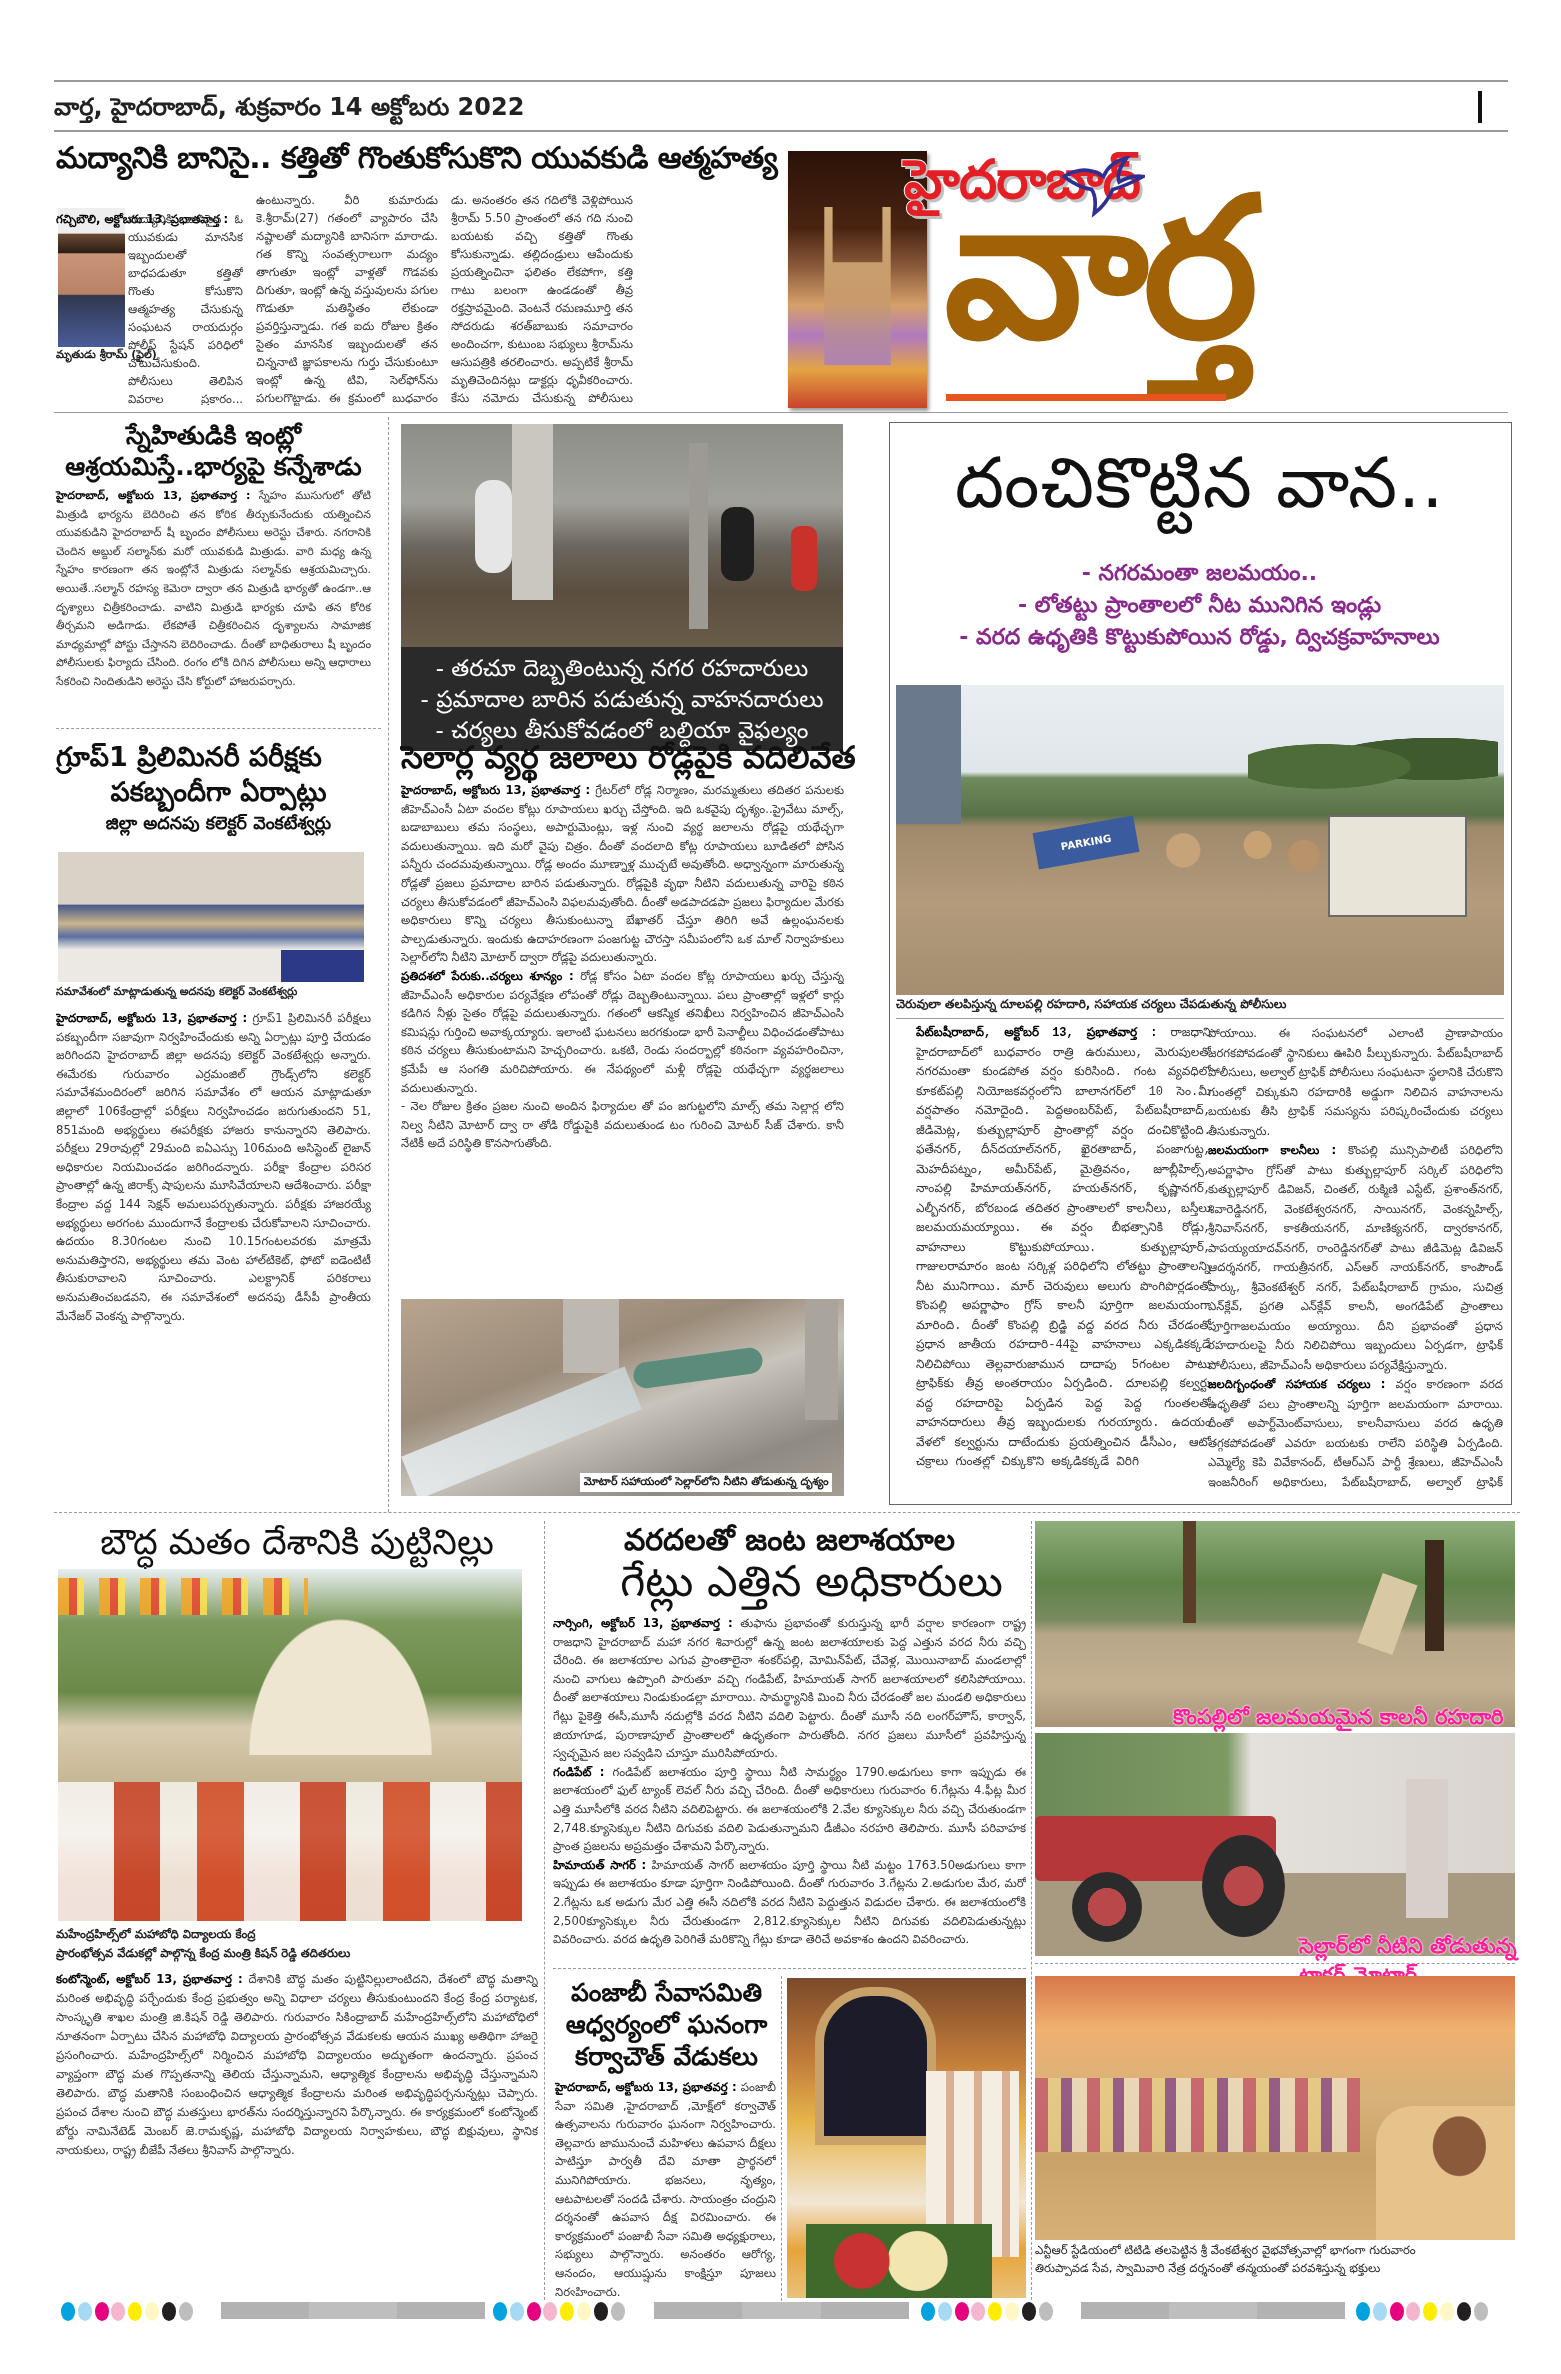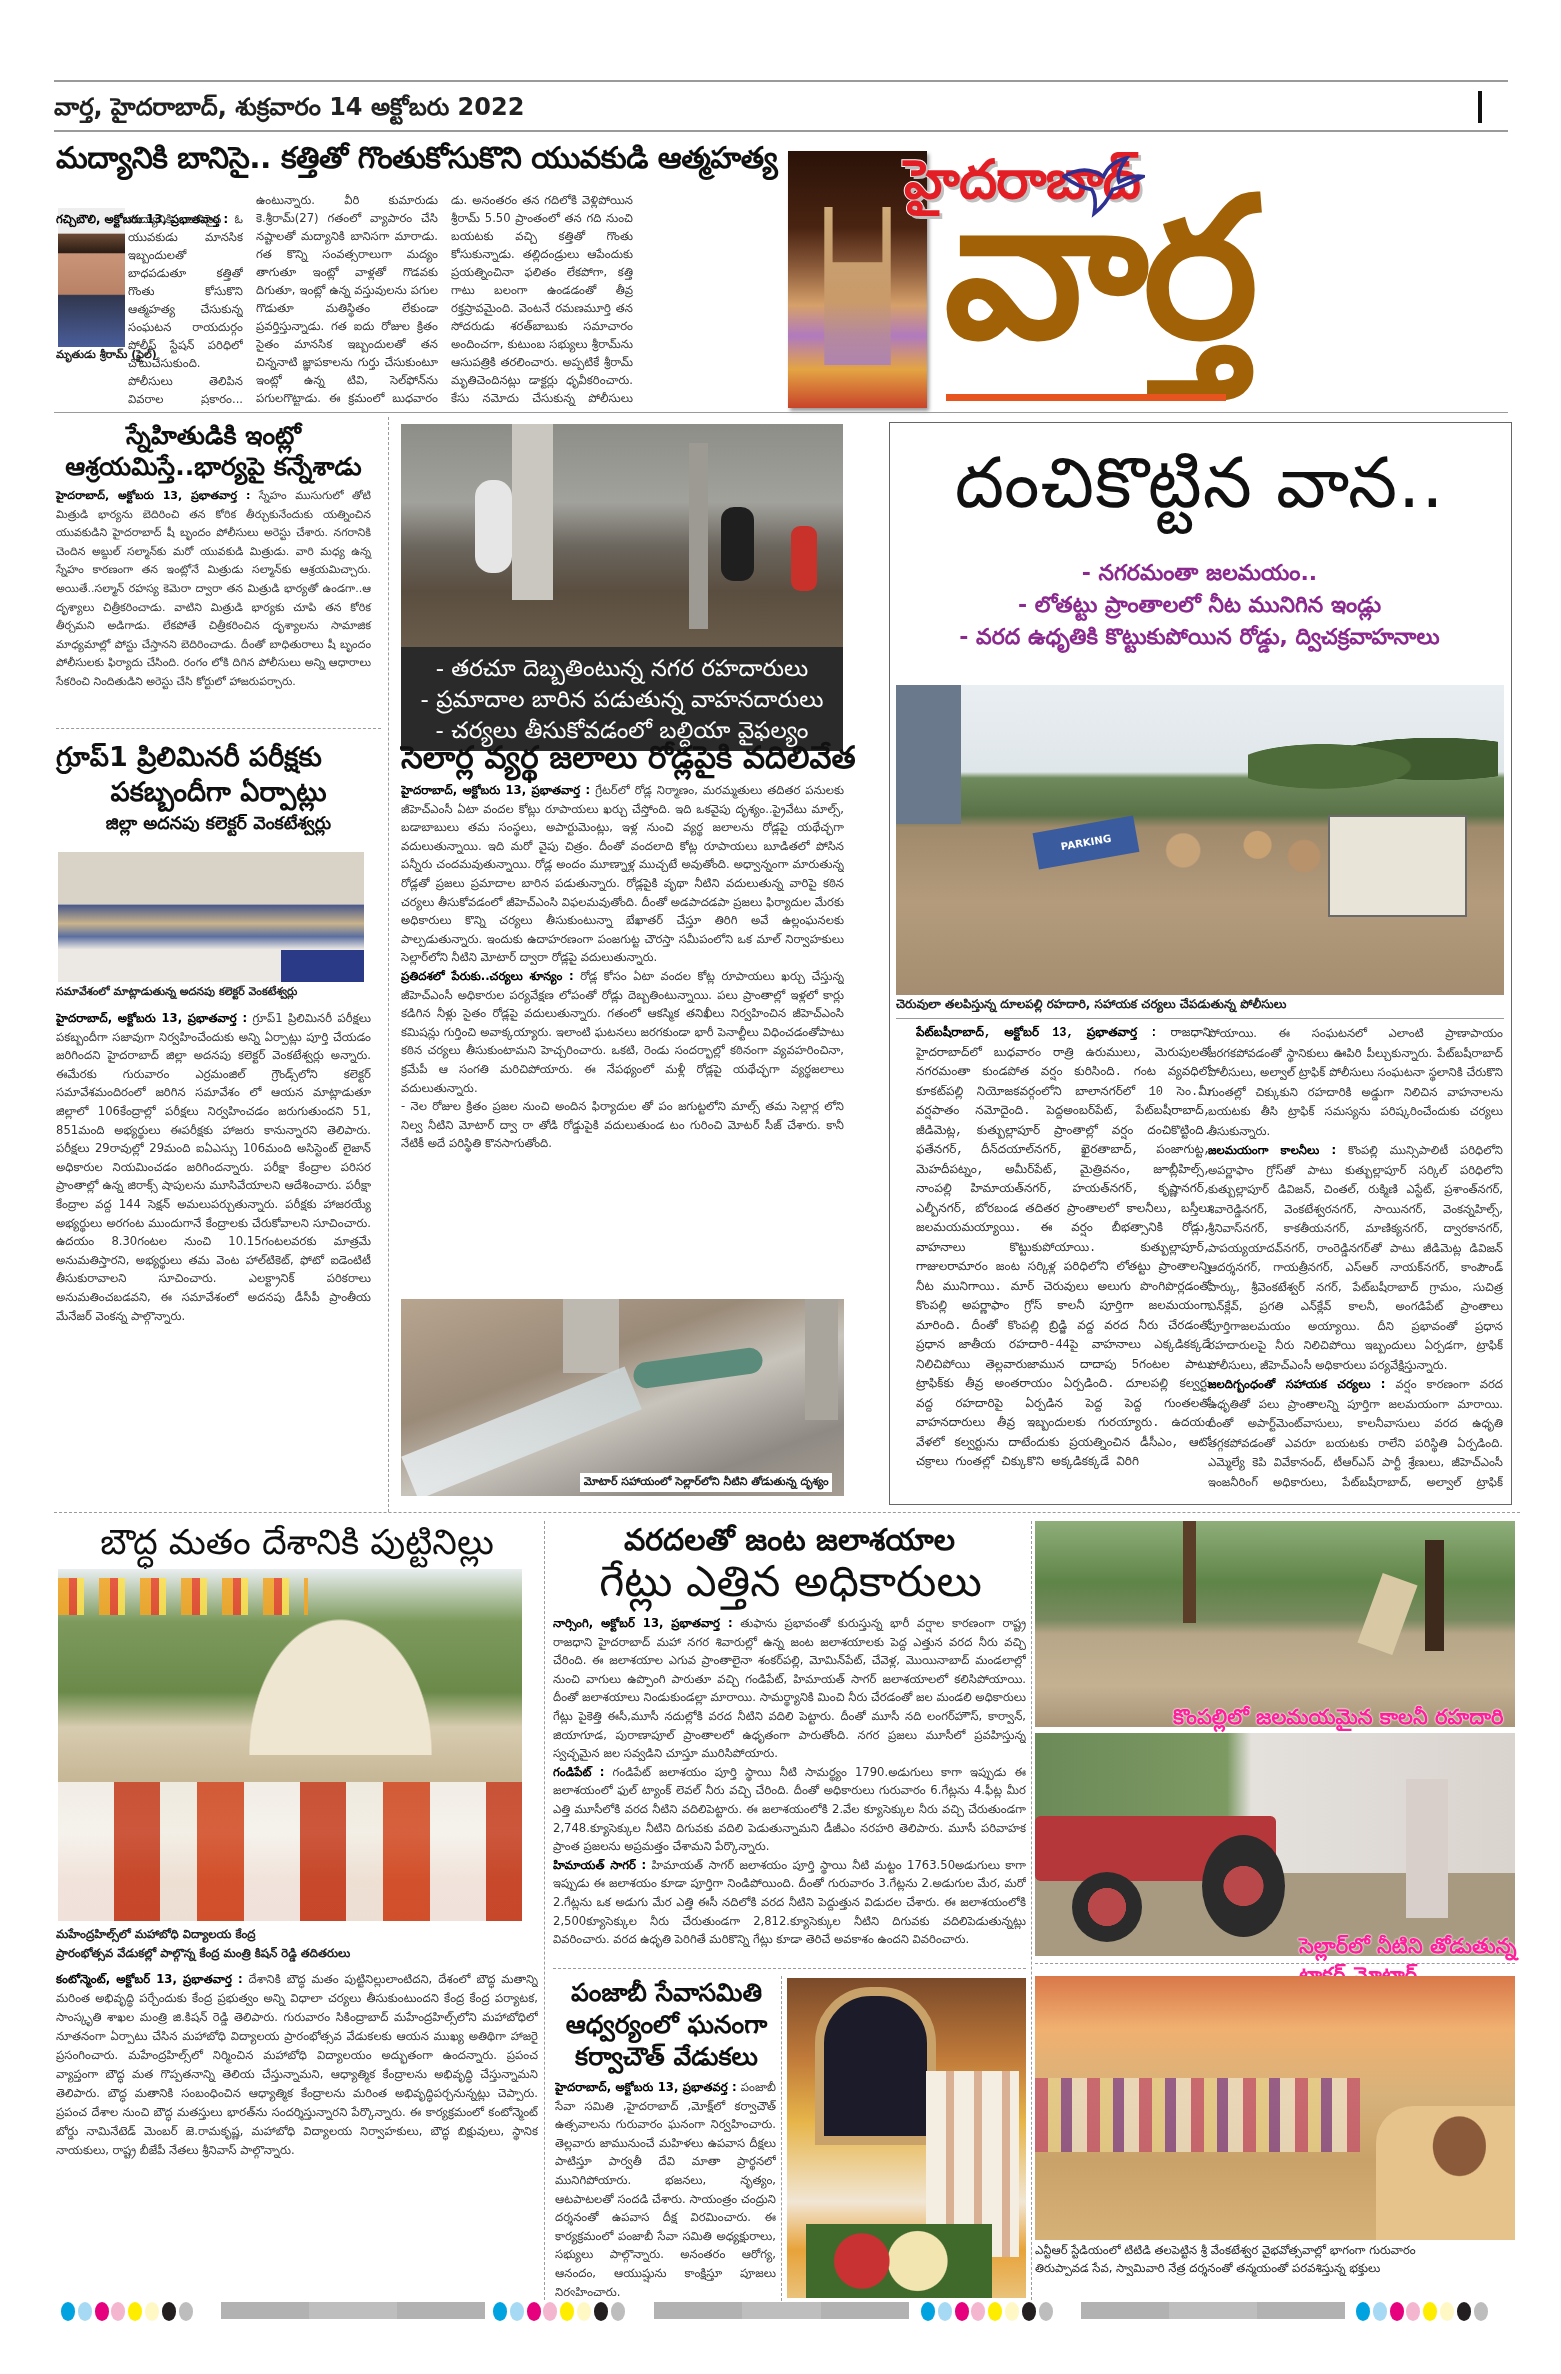--- a/index.html
+++ b/index.html
@@ -147,21 +147,21 @@
 </div>
 <div class="caption" style="left:56px;top:1927px;width:482px;font-size:11.6px;">మహేంద్రహిల్స్‌లో మహాబోధి విద్యాలయ కేంద్ర</div>
 <div class="caption" style="left:56px;top:1946px;width:482px;font-size:11.6px;">ప్రారంభోత్సవ వేడుకల్లో పాల్గొన్న కేంద్ర మంత్రి కిషన్ రెడ్డి తదితరులు</div>
 <div class="abs body" style="left:56px;top:1970px;width:482px;font-size:11.6px;line-height:19px;height:325px;overflow:hidden;">
   <span class="dateline">కంటోన్మెంట్, అక్టోబర్ 13, ప్రభాతవార్త :</span>
   <span>దేశానికి బౌద్ధ మతం పుట్టినిల్లులాంటిదని, దేశంలో బౌద్ధ మతాన్ని మరింత అభివృద్ధి పర్చేందుకు కేంద్ర ప్రభుత్వం అన్ని విధాలా చర్యలు తీసుకుంటుందని కేంద్ర కేంద్ర పర్యాటక, సాంస్కృతి శాఖల మంత్రి జి.కిషన్ రెడ్డి తెలిపారు. గురువారం సికింద్రాబాద్ మహేంద్రహిల్స్‌లోని మహాబోధిలో నూతనంగా ఏర్పాటు చేసిన మహాబోధి విద్యాలయ ప్రారంభోత్సవ వేడుకలకు ఆయన ముఖ్య అతిథిగా హాజరై ప్రసంగించారు. మహేంద్రహిల్స్‌లో నిర్మించిన మహాబోధి విద్యాలయం అద్భుతంగా ఉందన్నారు. ప్రపంచ వ్యాప్తంగా బౌద్ధ మత గొప్పతనాన్ని తెలియ చేస్తున్నామని, ఆధ్యాత్మిక కేంద్రాలను అభివృద్ధి చేస్తున్నామని తెలిపారు. బౌద్ధ మతానికి సంబంధించిన ఆధ్యాత్మిక కేంద్రాలను మరింత అభివృద్ధిపర్చనున్నట్లు చెప్పారు. ప్రపంచ దేశాల నుంచి బౌద్ధ మతస్తులు భారత్‌ను సందర్శిస్తున్నారని పేర్కొన్నారు. ఈ కార్యక్రమంలో కంటోన్మెంట్ బోర్డు నామినేటెడ్ మెంబర్ జె.రామకృష్ణ, మహాబోధి విద్యాలయ నిర్వాహకులు, బౌద్ధ బిక్షువులు, స్థానిక నాయకులు, రాష్ట్ర బీజేపీ నేతలు శ్రీనివాస్ పాల్గొన్నారు.</span>
 </div>
 <div class="vline" style="left:544px;top:1521px;height:779px;"></div>
 
 <div class="abs headline" style="left:553px;top:1523px;width:473px;text-align:center;font-size:30px;">వరదలతో జంట జలాశయాల</div>
-<div class="abs headline" style="left:554px;top:1558px;width:473px;text-align:center;font-size:43px;font-weight:normal;">గేట్లు ఎత్తిన అధికారులు</div>
+<div class="abs headline" style="left:575px;top:1558px;width:473px;text-align:center;font-size:43px;font-weight:normal;">గేట్లు ఎత్తిన అధికారులు</div>
 <div class="abs body" style="left:553px;top:1614px;width:473px;font-size:11.6px;line-height:18.6px;height:348px;overflow:hidden;">
   <span class="dateline">నార్సింగి, అక్టోబర్ 13, ప్రభాతవార్త :</span>
   <span>తుఫాను ప్రభావంతో కురుస్తున్న భారీ వర్షాల కారణంగా రాష్ట్ర రాజధాని హైదరాబాద్ మహా నగర శివారుల్లో ఉన్న జంట జలాశయాలకు పెద్ద ఎత్తున వరద నీరు వచ్చి చేరింది. ఈ జలాశయాల ఎగువ ప్రాంతాలైనా శంకర్‌పల్లి, మోమిన్‌పేట్, చేవెళ్ల, మొయినాబాద్ మండలాల్లో నుంచి వాగులు ఉప్పొంగి పారుతూ వచ్చి గండిపేట్, హిమాయత్ సాగర్ జలాశయాలలో కలిసిపోయాయి. దీంతో జలాశయాలు నిండుకుండల్లా మారాయి. సామర్థ్యానికి మించి నీరు చేరడంతో జల మండలి అధికారులు గేట్లు పైకెత్తి ఈసీ,మూసీ నదుల్లోకి వరద నీటిని వదిలి పెట్టారు. దీంతో మూసీ నది లంగర్‌హౌస్, కార్వాన్, జియాగూడ, పురాణాపూల్ ప్రాంతాలలో ఉధృతంగా పారుతోంది. నగర ప్రజలు మూసీలో ప్రవహిస్తున్న స్వచ్ఛమైన జల సవ్వడిని చూస్తూ మురిసిపోయారు.</span><br>
   <b>గండిపేట్ :</b>
   <span>గండిపేట్ జలాశయం పూర్తి స్థాయి నీటి సామర్థ్యం 1790.అడుగులు కాగా ఇప్పుడు ఈ జలాశయంలో ఫుల్ ట్యాంక్ లెవల్ నీరు వచ్చి చేరింది. దీంతో అధికారులు గురువారం 6.గేట్లను 4.ఫీట్ల మీర ఎత్తి మూసీలోకి వరద నీటిని వదిలిపెట్టారు. ఈ జలాశయంలోకి 2.వేల క్యూసెక్కుల నీరు వచ్చి చేరుతుండగా 2,748.క్యూసెక్కుల నీటిని దిగువకు వదిలి పెడుతున్నామని డీజీఎం నరహరి తెలిపారు. మూసీ పరివాహక ప్రాంత ప్రజలను అప్రమత్తం చేశామని పేర్కొన్నారు.</span><br>
   <b>హిమాయత్ సాగర్ :</b>
   <span>హిమాయత్ సాగర్ జలాశయం పూర్తి స్థాయి నీటి మట్టం 1763.50అడుగులు కాగా ఇప్పుడు ఈ జలాశయం కూడా పూర్తిగా నిండిపోయింది. దీంతో గురువారం 3.గేట్లను 2.అడుగుల మేర, మరో 2.గేట్లను ఒక అడుగు మేర ఎత్తి ఈసీ నదిలోకి వరద నీటిని పెద్దుత్తున విడుదల చేశారు. ఈ జలాశయంలోకి 2,500క్యూసెక్కుల నీరు చేరుతుండగా 2,812.క్యూసెక్కుల నీటిని దిగువకు వదిలిపెడుతున్నట్లు వివరించారు. వరద ఉధృతి పెరిగితే మరికొన్ని గేట్లు కూడా తెరిచే అవకాశం ఉందని వివరించారు.</span>
 </div>
 <div class="hline" style="left:553px;top:1968px;width:473px;"></div>
 <div class="vline" style="left:1031px;top:1521px;height:779px;"></div>

